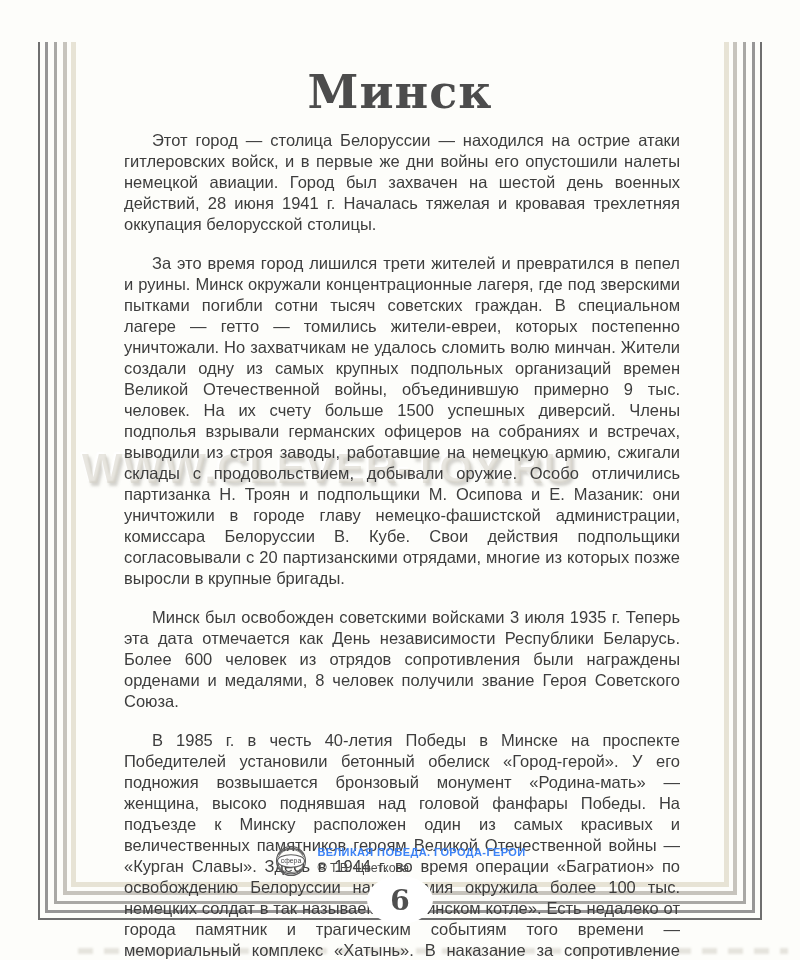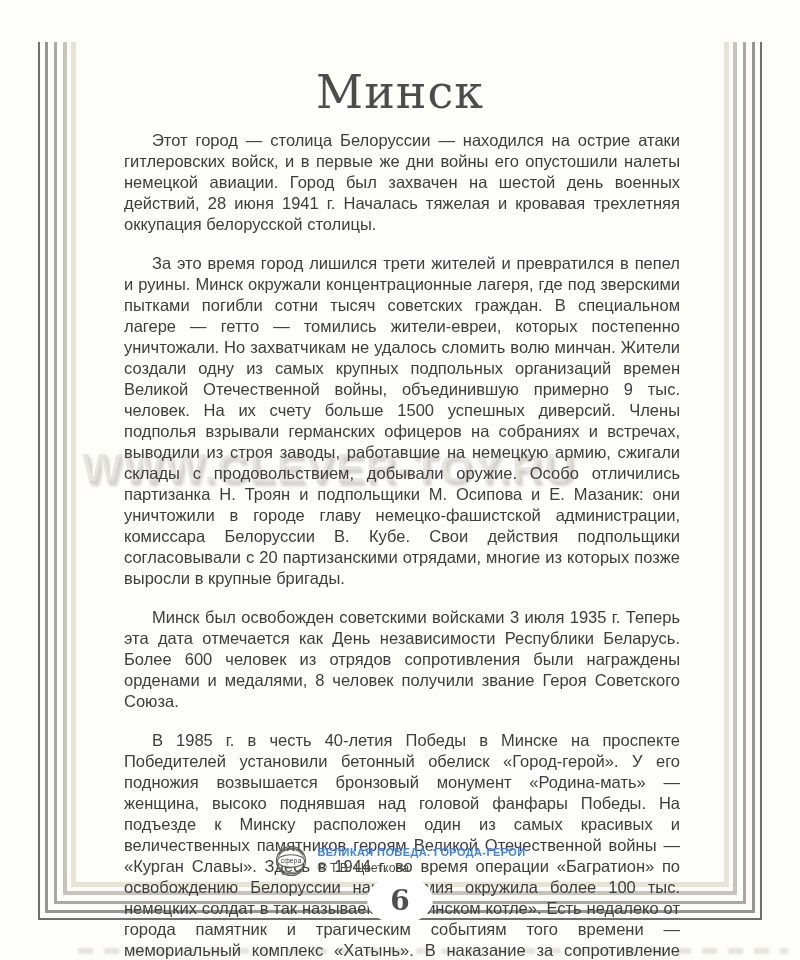--- a/index.html
+++ b/index.html
@@ -13,21 +13,21 @@
   .frame .fr{position:absolute;border-style:solid;border-top:none;}
   .f0{left:0;right:0;top:0;bottom:0;border-color:#6f6f6f;border-width:0 2px 2px 2px;}
   .f1{left:7px;right:7px;top:0;bottom:7px;border-color:#979696;border-width:0 3px 3px 3px;}
   .f2{left:16px;right:16px;top:0;bottom:16px;border-color:#a9a8a5;border-width:0 3px 3px 3px;}
   .f3{left:25px;right:25px;top:0;bottom:25px;border-color:#c7c4bd;border-width:0 4px 4px 4px;}
   .f4{left:33px;right:33px;top:0;bottom:33px;border-color:#e7e3d5;border-width:0 5px 5px 5px;}
 
   
   .title{
     position:absolute;top:34px;left:0;width:100%;text-align:center;
-    font-family:"DejaVu Serif",serif;font-weight:400;font-size:46px;
+    font-family:"DejaVu Serif",serif;font-weight:700;font-size:46px;
     color:#4c4c4c;letter-spacing:1px;z-index:2;
   }
 
   
   .watermark{
     position:absolute;left:82px;top:444px;z-index:0;white-space:nowrap;
     font-family:Liberation Sans, sans-serif;font-weight:800;font-size:43px;letter-spacing:1px;
     color:rgba(213,209,199,0.55);
     text-shadow:-2px -2px 2px rgba(255,255,255,0.95), 2px 3px 3px rgba(118,115,106,0.30);
   }

